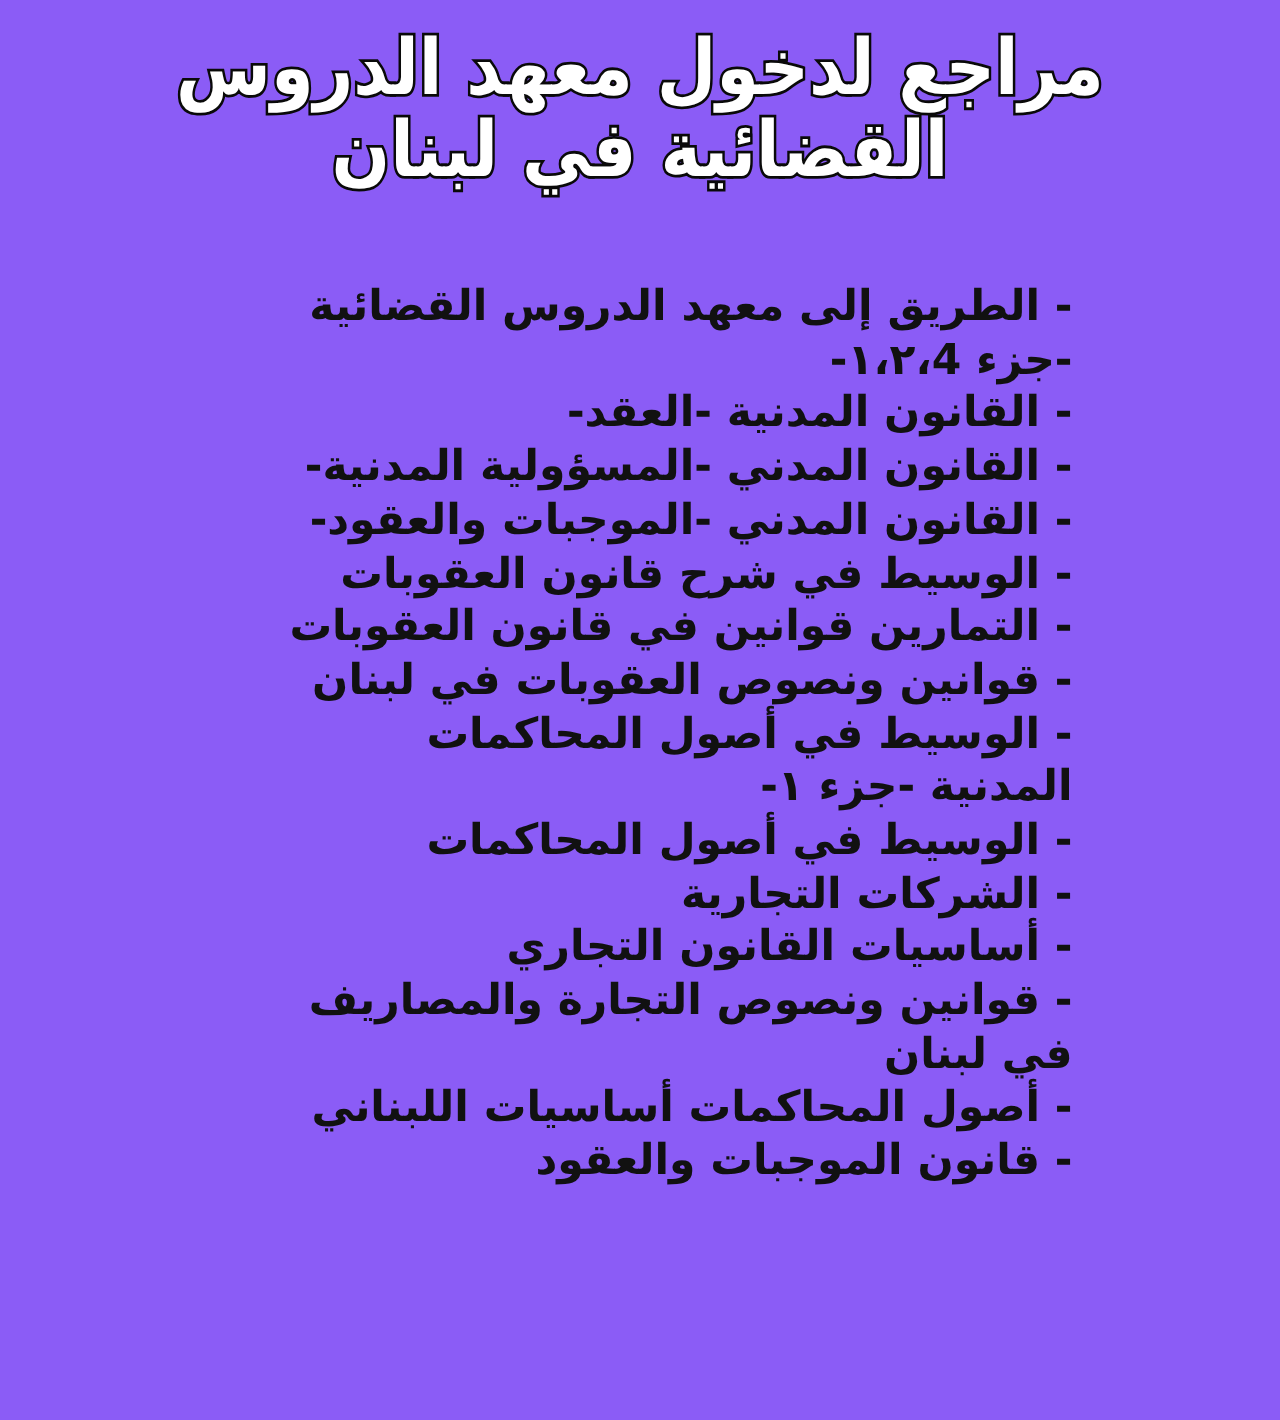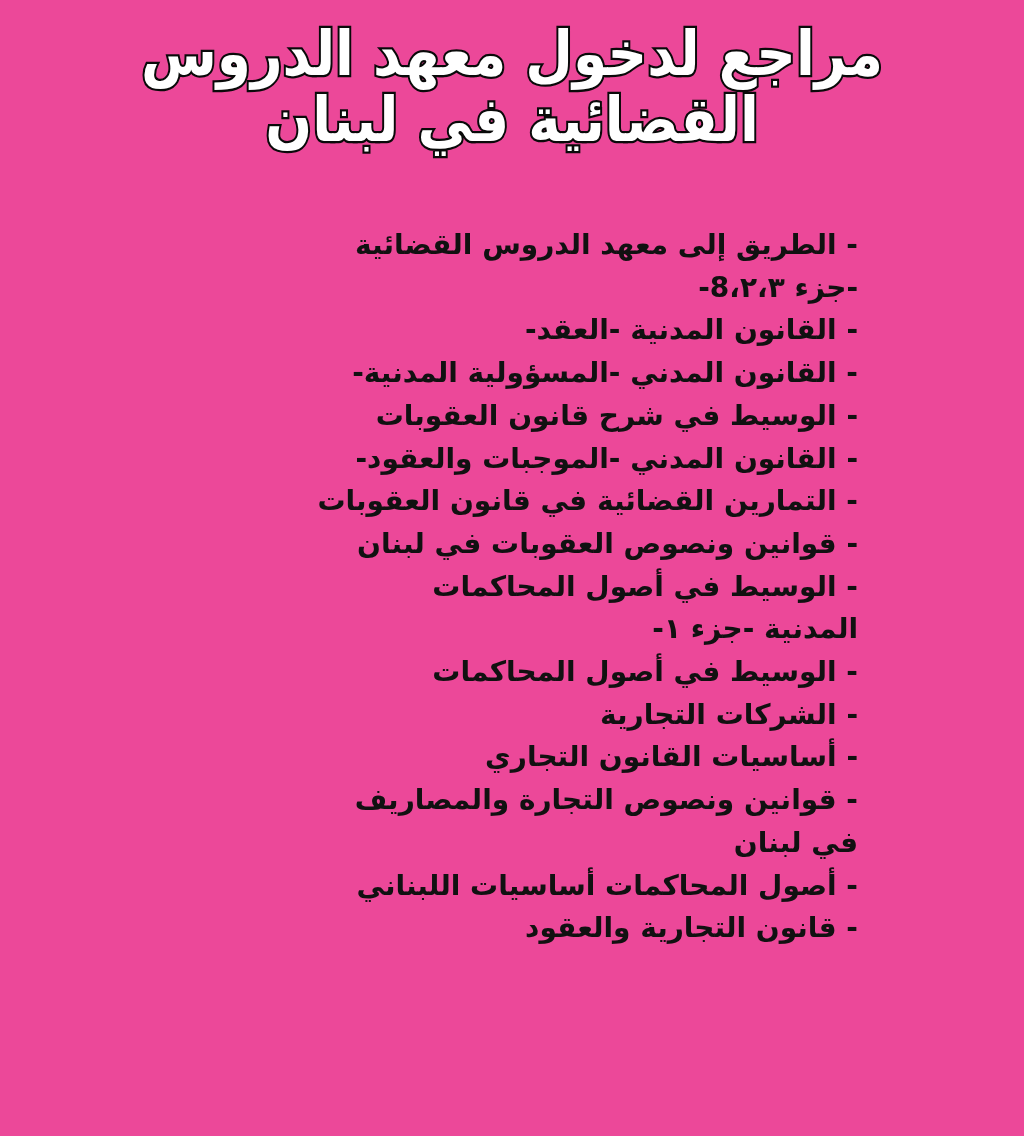--- a/index.html
+++ b/index.html
@@ -13,21 +13,21 @@
     background: #fdfdfd;
     font-family: "DejaVu Sans", "Liberation Sans", sans-serif;
     overflow: hidden;
   }
 
   .page {
     position: relative;
     width: 1024px;
     height: 1136px;
     box-sizing: border-box;
-    background: #ec4899;
+    background: #8b5cf6;
   }
 
   
   .title-block {
     position: absolute;
     top: 18px;
     left: 0;
     width: 1024px;
     text-align: center;
     direction: rtl;
@@ -61,51 +61,51 @@
     right: 166px;
     width: 700px;
     direction: rtl;
     text-align: right;
   }
 
   .list-line {
     display: block;
     font-family: "DejaVu Sans", "Liberation Sans", sans-serif;
     font-weight: 700;
-    font-size: 28px;
+    font-size: 34px;
     line-height: 42.7px;
     color: #111111;
     white-space: nowrap;
     direction: rtl;
     unicode-bidi: isolate;
   }
 </style>
 </head>
 <body>
 
 <div class="page">
 
   <div class="title-block">
     <span class="title-line l1">مراجع لدخول معهد الدروس</span>
     <span class="title-line l2">القضائية في لبنان</span>
   </div>
 
   <div class="list-block">
     <span class="list-line">- الطريق إلى معهد الدروس القضائية</span>
-    <span class="list-line">-جزء 8،٢،٣-</span>
+    <span class="list-line">-جزء ١،٢،4-</span>
     <span class="list-line">- القانون المدنية -العقد-</span>
     <span class="list-line">- القانون المدني -المسؤولية المدنية-</span>
+    <span class="list-line">- القانون المدني -الموجبات والعقود-</span>
     <span class="list-line">- الوسيط في شرح قانون العقوبات</span>
-    <span class="list-line">- القانون المدني -الموجبات والعقود-</span>
-    <span class="list-line">- التمارين القضائية في قانون العقوبات</span>
+    <span class="list-line">- التمارين قوانين في قانون العقوبات</span>
     <span class="list-line">- قوانين ونصوص العقوبات في لبنان</span>
     <span class="list-line">- الوسيط في أصول المحاكمات</span>
     <span class="list-line">المدنية -جزء ١-</span>
     <span class="list-line">- الوسيط في أصول المحاكمات</span>
     <span class="list-line">- الشركات التجارية</span>
     <span class="list-line">- أساسيات القانون التجاري</span>
     <span class="list-line">- قوانين ونصوص التجارة والمصاريف</span>
     <span class="list-line">في لبنان</span>
     <span class="list-line">- أصول المحاكمات أساسيات اللبناني</span>
-    <span class="list-line">- قانون التجارية والعقود</span>
+    <span class="list-line">- قانون الموجبات والعقود</span>
   </div>
 
 </div>
 
 </body></html>

